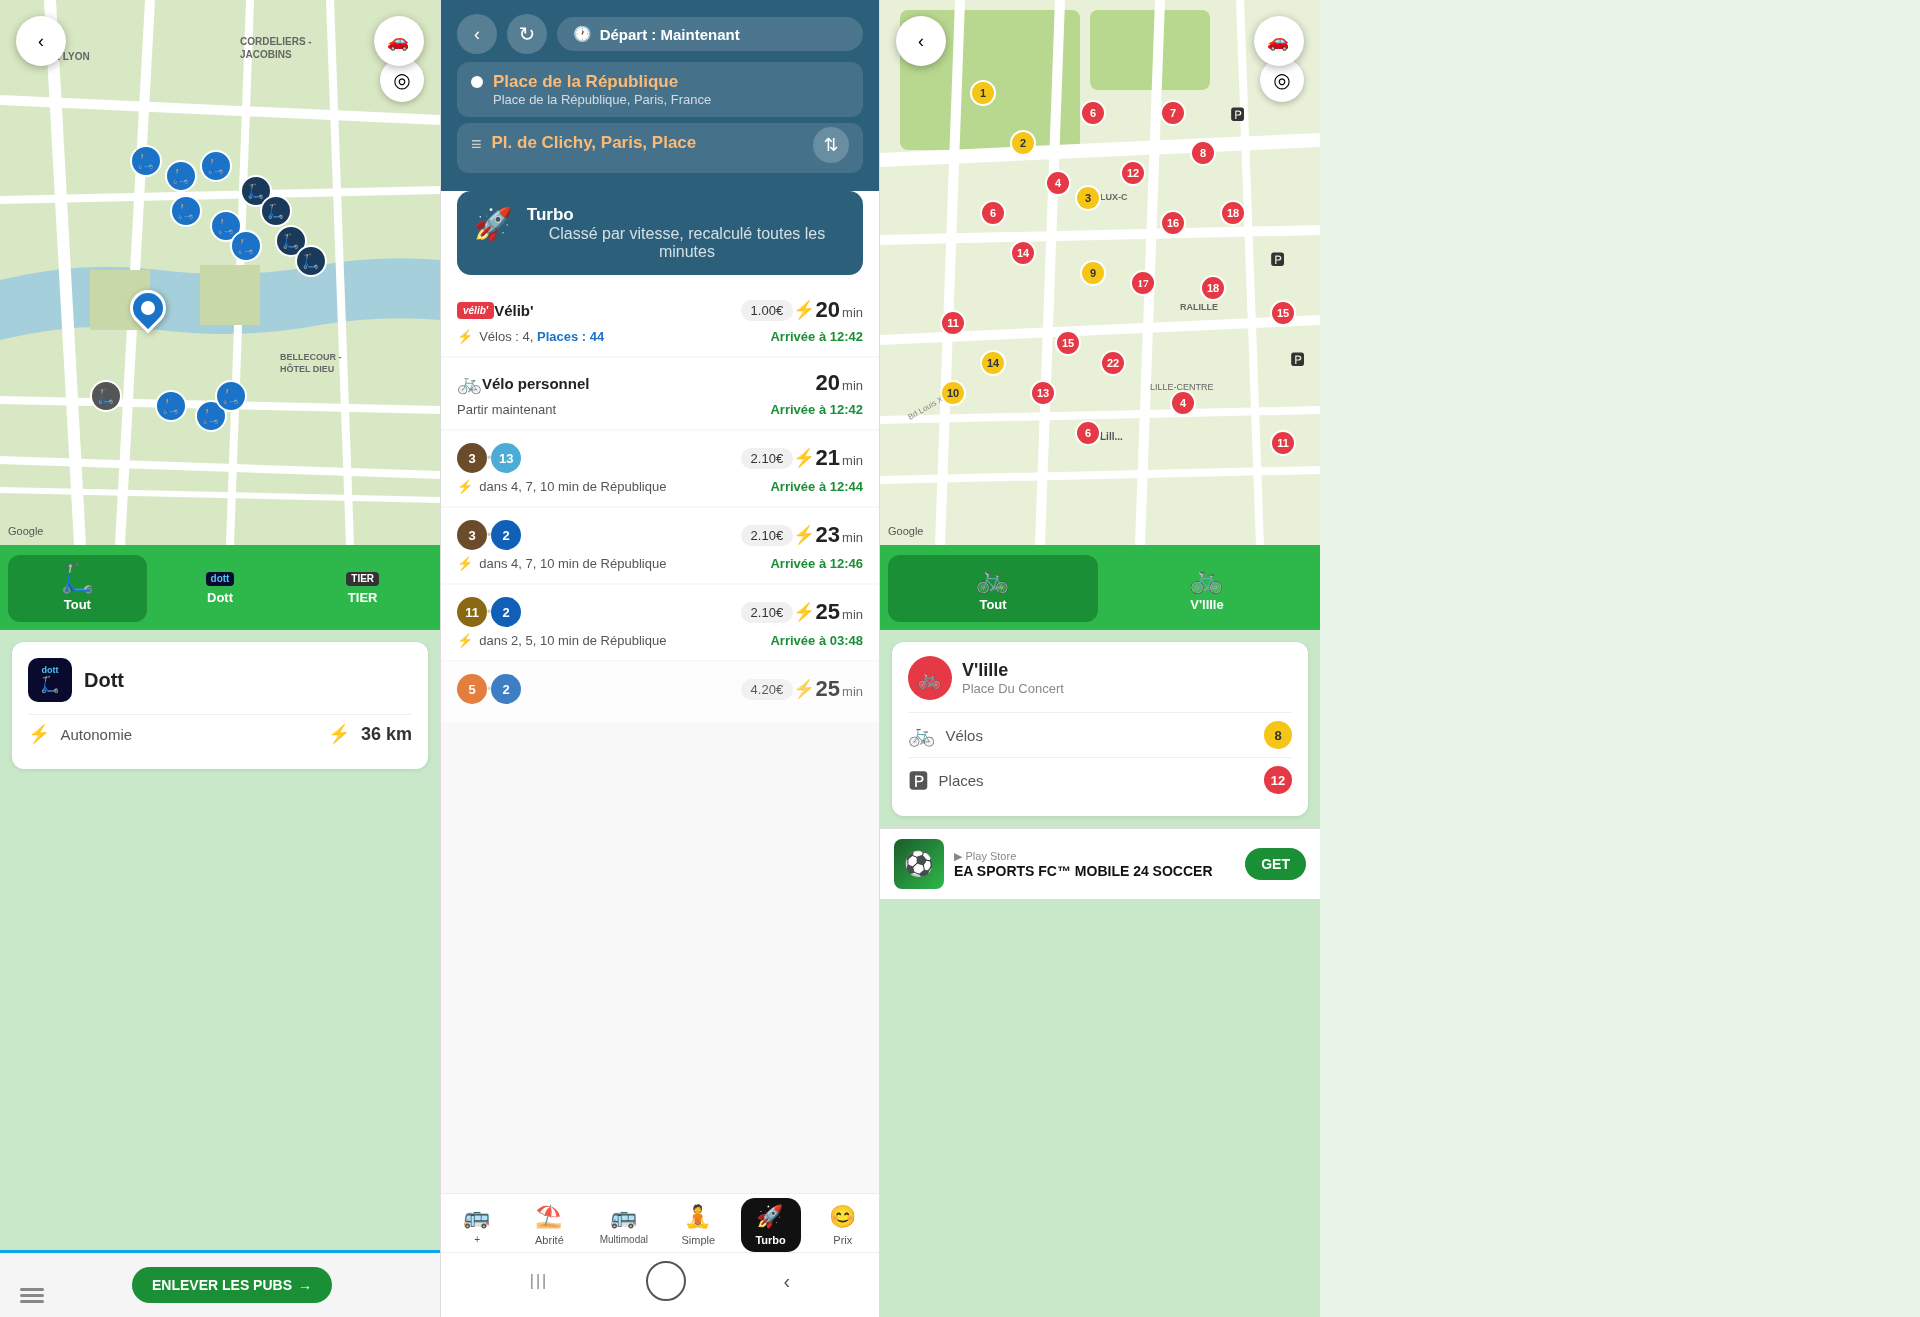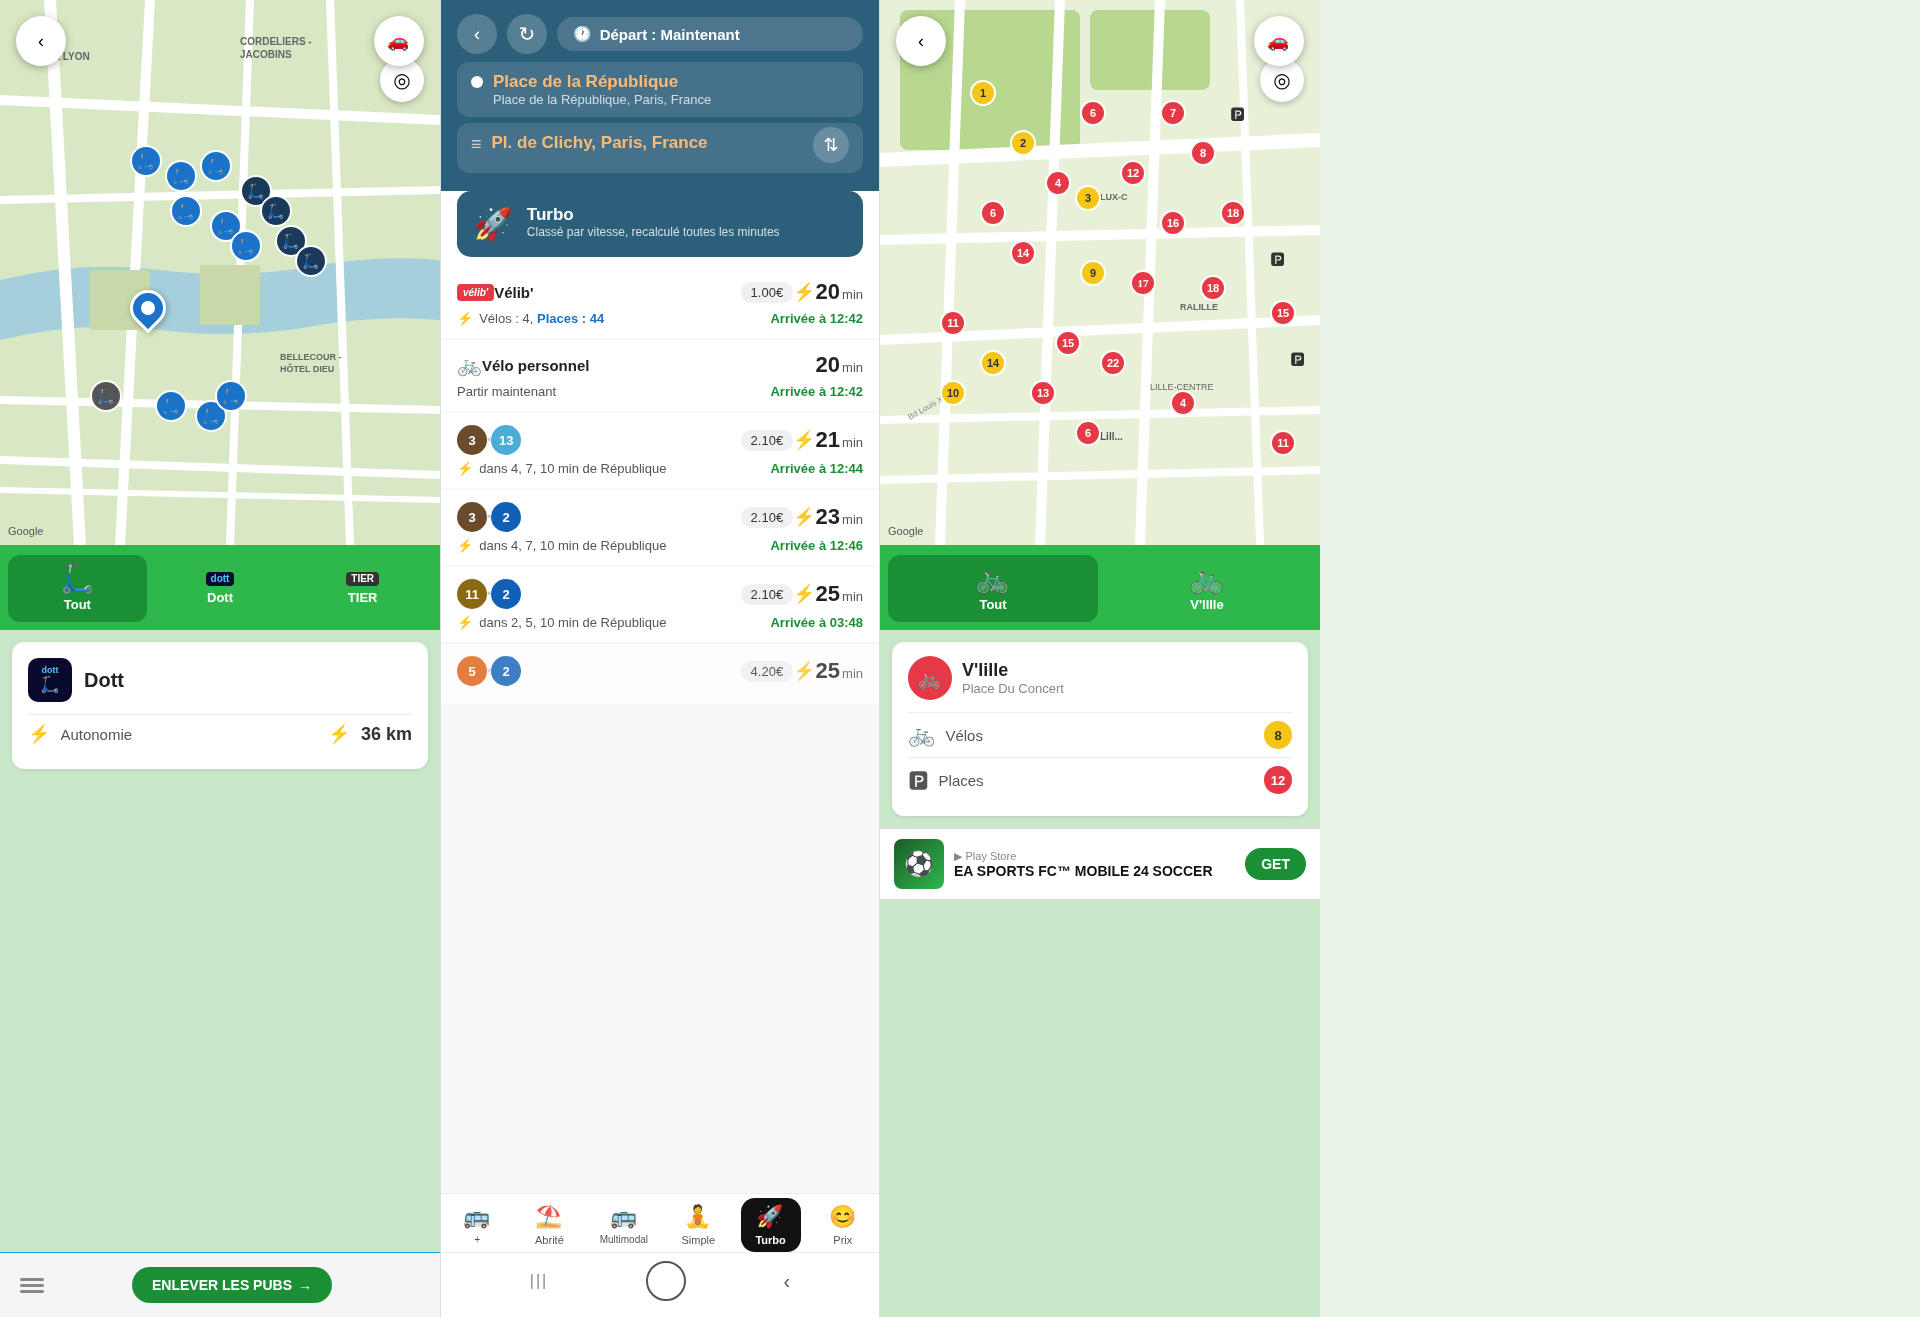--- a/index.html
+++ b/index.html
@@ -288,21 +288,21 @@
     }
 
     .turbo-title {
       color: #fff;
       font-size: 17px;
       font-weight: 700;
     }
 
     .turbo-sub {
       color: rgba(255,255,255,0.8);
-      font-size: 12px;
+      font-size: 16px;
       text-align: center;
     }
 
     
     .routes-list {
       flex: 1;
       overflow-y: auto;
       background: #f8f8f8;
     }
 
@@ -771,21 +771,21 @@
       <span class="card-title">Dott</span>
     </div>
     <div class="card-row">
       <span style="font-size:18px;">⚡</span>
       <span class="card-row-label">Autonomie</span>
       <span class="yellow-bolt">⚡</span>
       <span class="card-row-value">36 km</span>
     </div>
   </div>
 
-  <div style="display:flex; align-items:center; justify-content:space-between; padding:14px 20px; background:#f5f5f5; border-top:1px solid #0ea5e9; margin-top:auto;">
+  <div style="display:flex; align-items:flex-end; justify-content:space-between; padding:14px 20px; background:#f5f5f5; border-top:3px solid #0ea5e9; margin-top:auto;">
     <div class="three-lines-indicator">
       <span></span>
       <span></span>
       <span></span>
     </div>
     <div style="flex:1; display:flex; justify-content:center;">
       <button class="enlever-btn">
         <span>ENLEVER LES PUBS</span>
         <span>→</span>
       </button>
@@ -810,21 +810,21 @@
       <div class="location-row">
         <div class="location-dot"></div>
         <div>
           <div class="location-text-main">Place de la République</div>
           <div class="location-text-sub">Place de la République, Paris, France</div>
         </div>
       </div>
 
       <div class="location-row" style="position:relative;">
         <span class="location-dot-lines">≡</span>
-        <div class="location-text-main">Pl. de Clichy, Paris, France</div>
+        <div class="location-text-main">Pl. de Clichy, Paris, Place</div>
         <button class="swap-btn">⇅</button>
       </div>
     </div>
   </div>
 
   <div class="turbo-card">
     <span class="turbo-icon">🚀</span>
     <div>
       <div class="turbo-title">Turbo</div>
       <div class="turbo-sub">Classé par vitesse, recalculé toutes les minutes</div>

